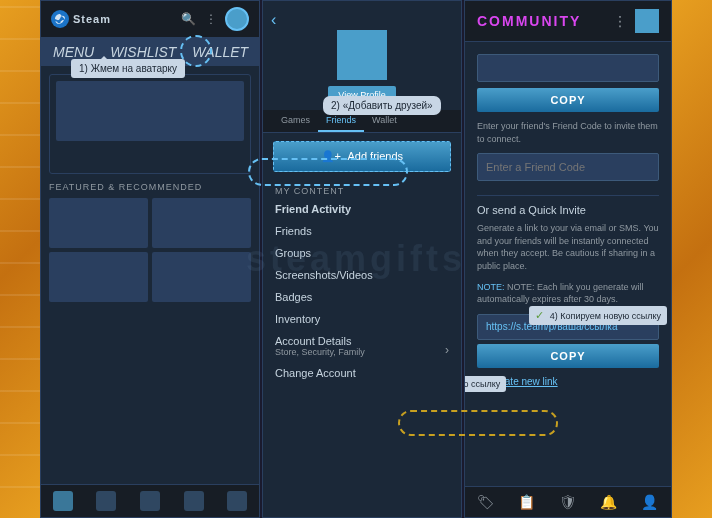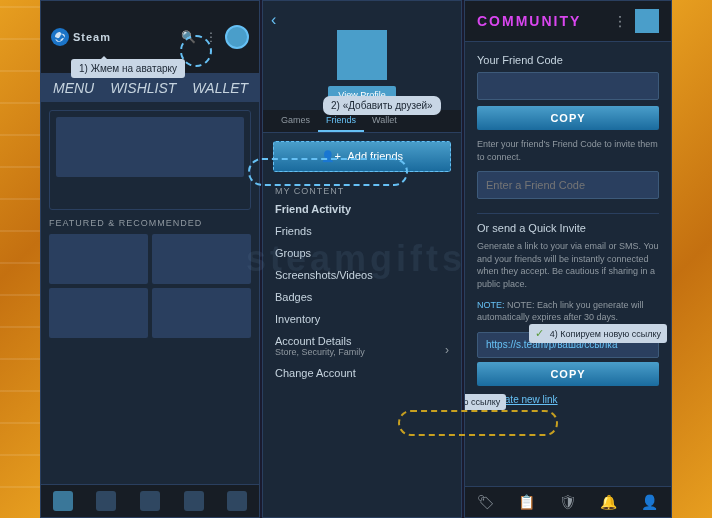--- a/index.html
+++ b/index.html
@@ -47,21 +47,21 @@
     .steam-panel {
       width: 220px;
       background: #1b2838;
       border: 1px solid #2a3f5f;
       position: relative;
       flex-shrink: 0;
     }
 
     .steam-header {
       background: #171d25;
-      padding: 24px 10px;
+      padding: 6px 10px;
       display: flex;
       align-items: center;
       gap: 8px;
       border-bottom: 1px solid #2a3f5f;
     }
 
     .steam-logo {
       width: 60px;
       height: 20px;
       display: flex;
@@ -660,21 +660,20 @@
   <div class="right-panel">
     <div class="community-header">
       <span class="community-title">COMMUNITY</span>
       <div class="community-header-right">
         <span style="color:#8f98a0; font-size:14px;">⋮</span>
         <div class="community-avatar"></div>
       </div>
     </div>
 
     <div class="community-content">
-      <div class="section-title">Your Friend Code</div>
       <input class="friend-code-input" type="text" readonly="" style="">
       <button class="copy-btn">COPY</button>
       <p class="helper-text">Enter your friend's Friend Code to invite them to connect.</p>
       <input class="friend-code-input" type="text" placeholder="Enter a Friend Code" style="">
 
       <hr class="divider">
 
       <div class="quick-invite-title">Or send a Quick Invite</div>
       <p class="quick-invite-text">Generate a link to your via email or SMS. You and your friends will be instantly connected when they accept. Be cautious if sharing in a public place.</p>
       <p class="quick-invite-text">

